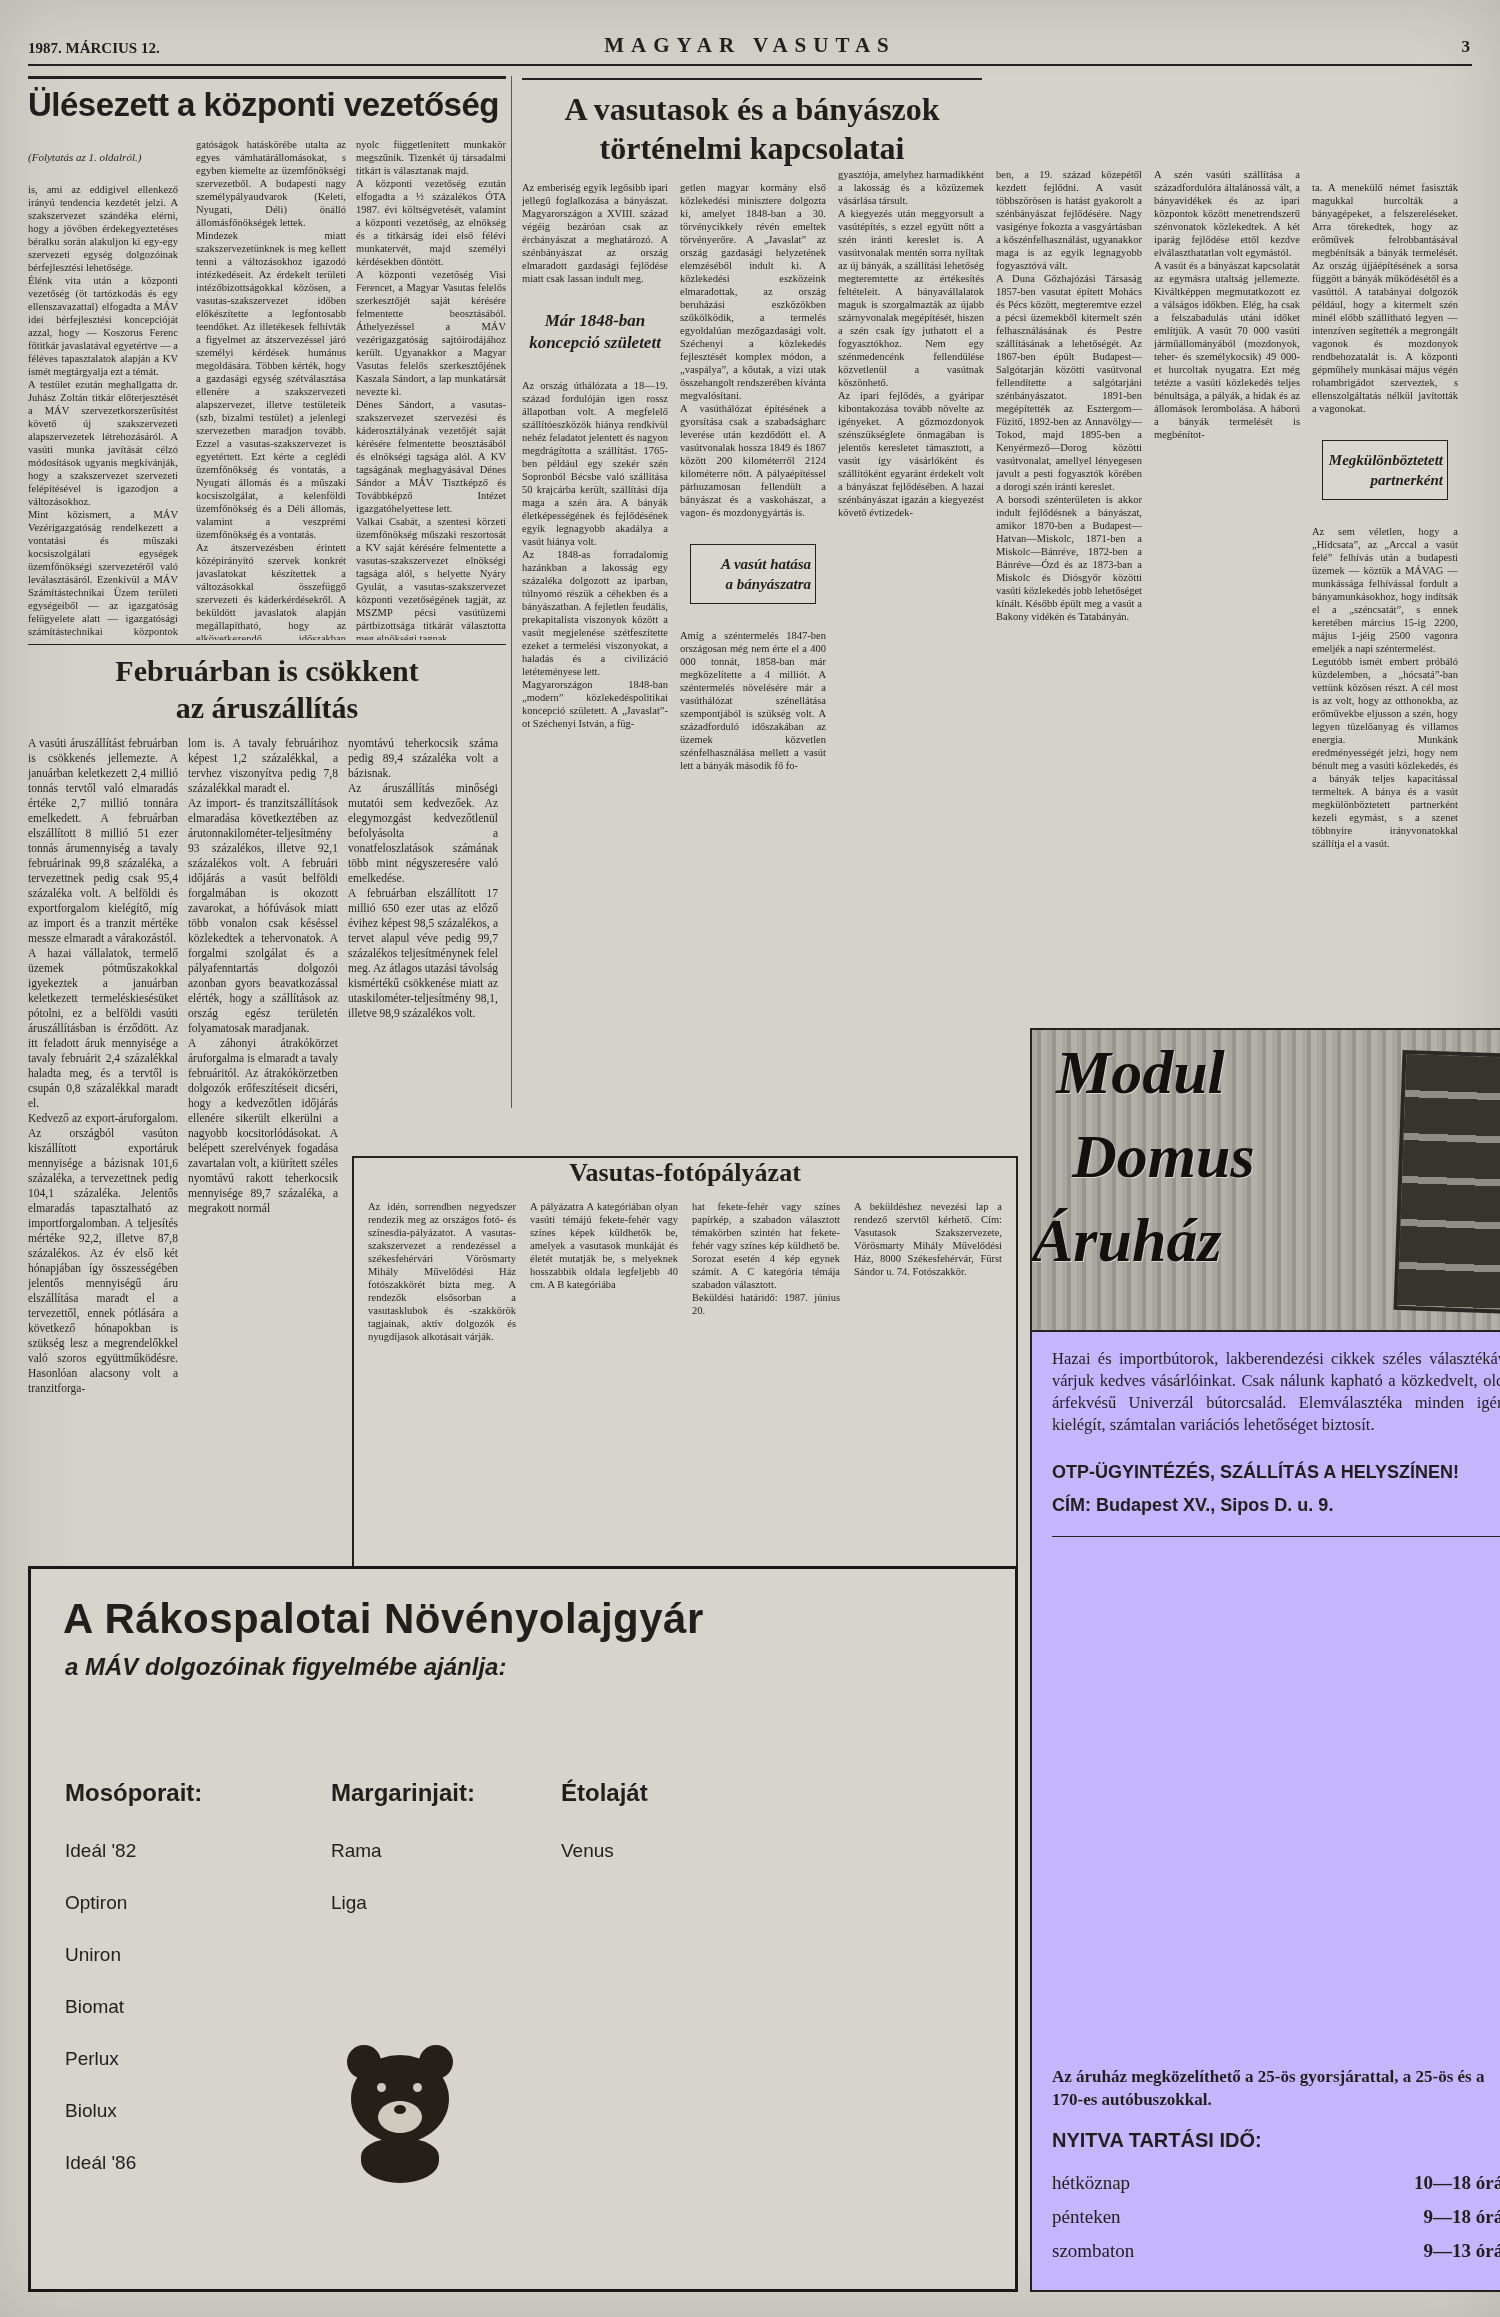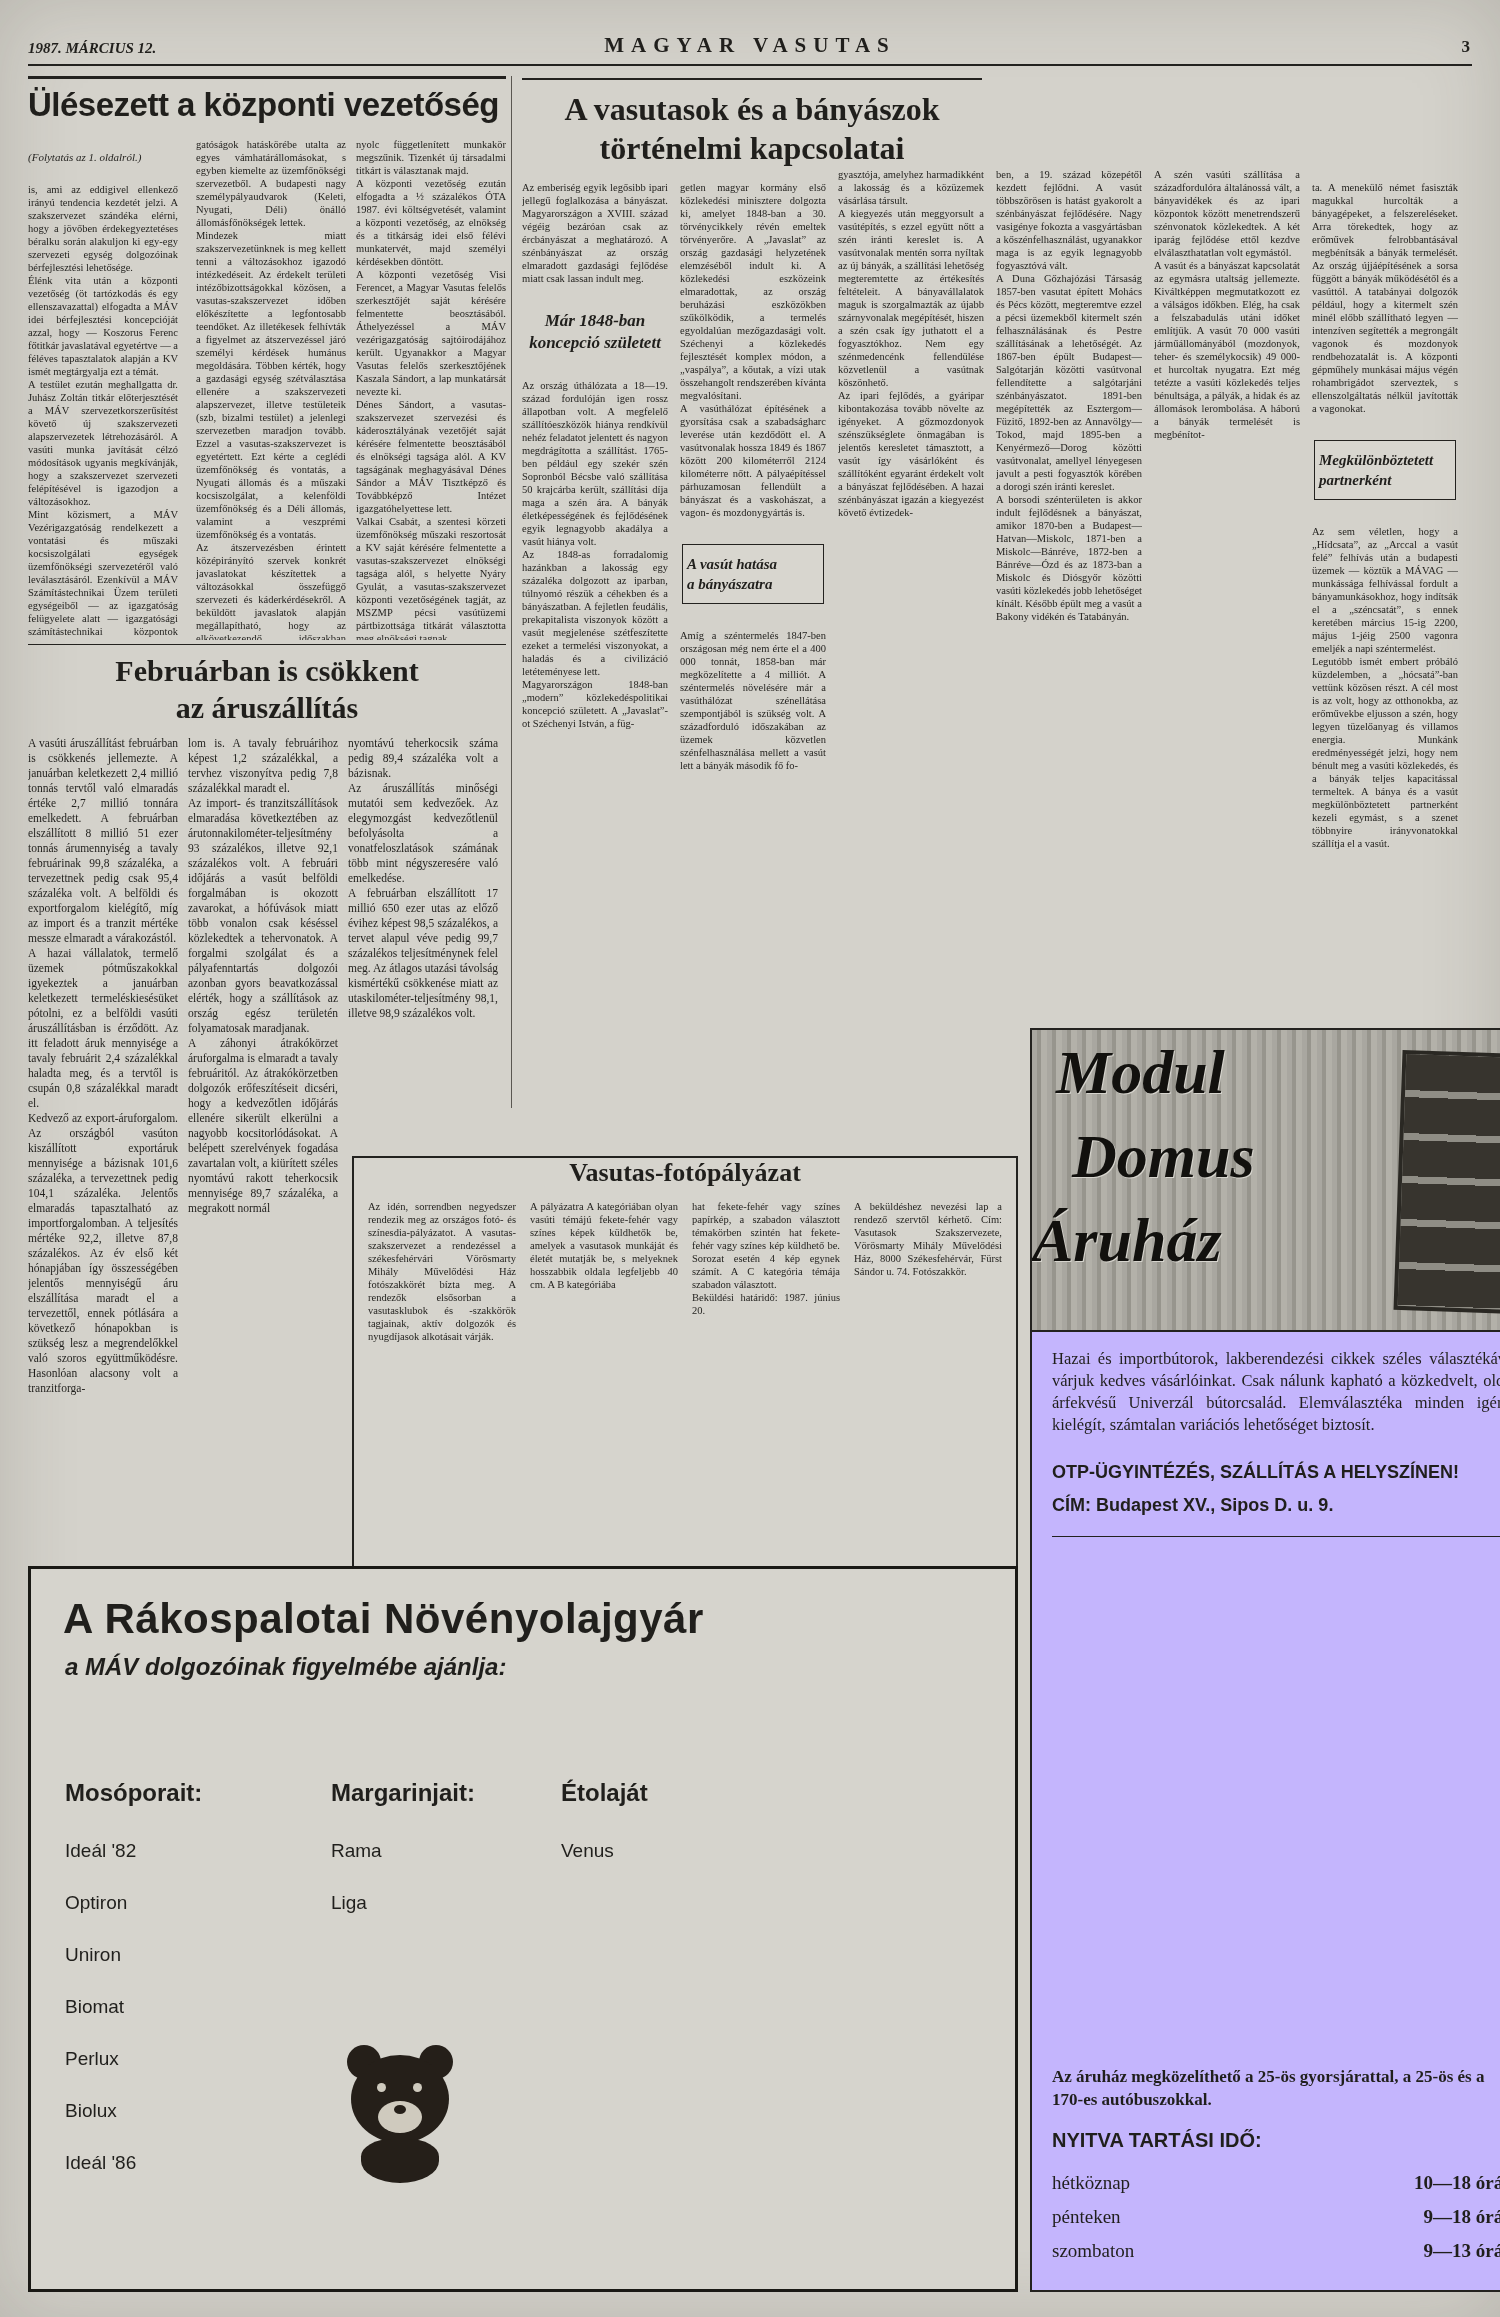--- a/index.html
+++ b/index.html
@@ -9,21 +9,21 @@
     font-family:"Liberation Serif",serif;
     box-shadow:inset 0 0 80px rgba(60,55,45,.18);
     overflow:hidden;
   }
   .abs{position:absolute;}
   .rule-h{background:#23221f;height:2px;}
   .rule-thin{background:#23221f;height:1px;}
   .rule-v{background:#5a5751;width:1px;}
 
   
-  .hdr-date{left:28px;top:40px;font-weight:bold;font-size:15px;font-style:italic;}
+  .hdr-date{left:28px;top:40px;font-weight:bold;font-size:15px;}
   .masthead{left:0;top:33px;width:100%;text-align:center;font-weight:bold;font-size:21px;letter-spacing:7px;}
   .pagenum{right:30px;top:37px;font-weight:bold;font-size:17px;}
 
   
   .col{
     text-align:justify;font-size:10.5px;line-height:13px;
     white-space:pre-line;overflow:hidden;hyphens:auto;
   }
   .t{white-space:pre-line;}
   .continuation{font-style:italic;font-size:11px;margin-bottom:6px;white-space:normal;}
@@ -41,23 +41,23 @@
     text-align:center;font-weight:bold;font-size:32px;line-height:39px;white-space:pre-line;
   }
   .miners-col{top:168px;width:146px;}
   .miners-col.tall{height:930px;}
   .miners-col.short{height:845px;}
   .subhead-plain{
     font-weight:bold;font-style:italic;font-size:17px;line-height:22px;
     text-align:center;margin:12px 2px;white-space:pre-line;
   }
   .subhead-box{
-    border:1px solid #23221f;padding:9px 4px;margin:12px 2px;
+    border:1px solid #23221f;padding:9px 4px;margin:12px 10px;
     font-weight:bold;font-style:italic;font-size:15px;line-height:20px;
-    text-align:left;white-space:pre-line;background:#d8d6cf;
+    text-align:right;white-space:pre-line;background:#d8d6cf;
   }
 
   
   .h-freight{
     left:28px;top:652px;width:478px;text-align:center;
     font-weight:bold;font-size:30px;line-height:37px;white-space:pre-line;
   }
   .freight-col{width:150px;font-size:11.5px;line-height:15px;}
 
   

